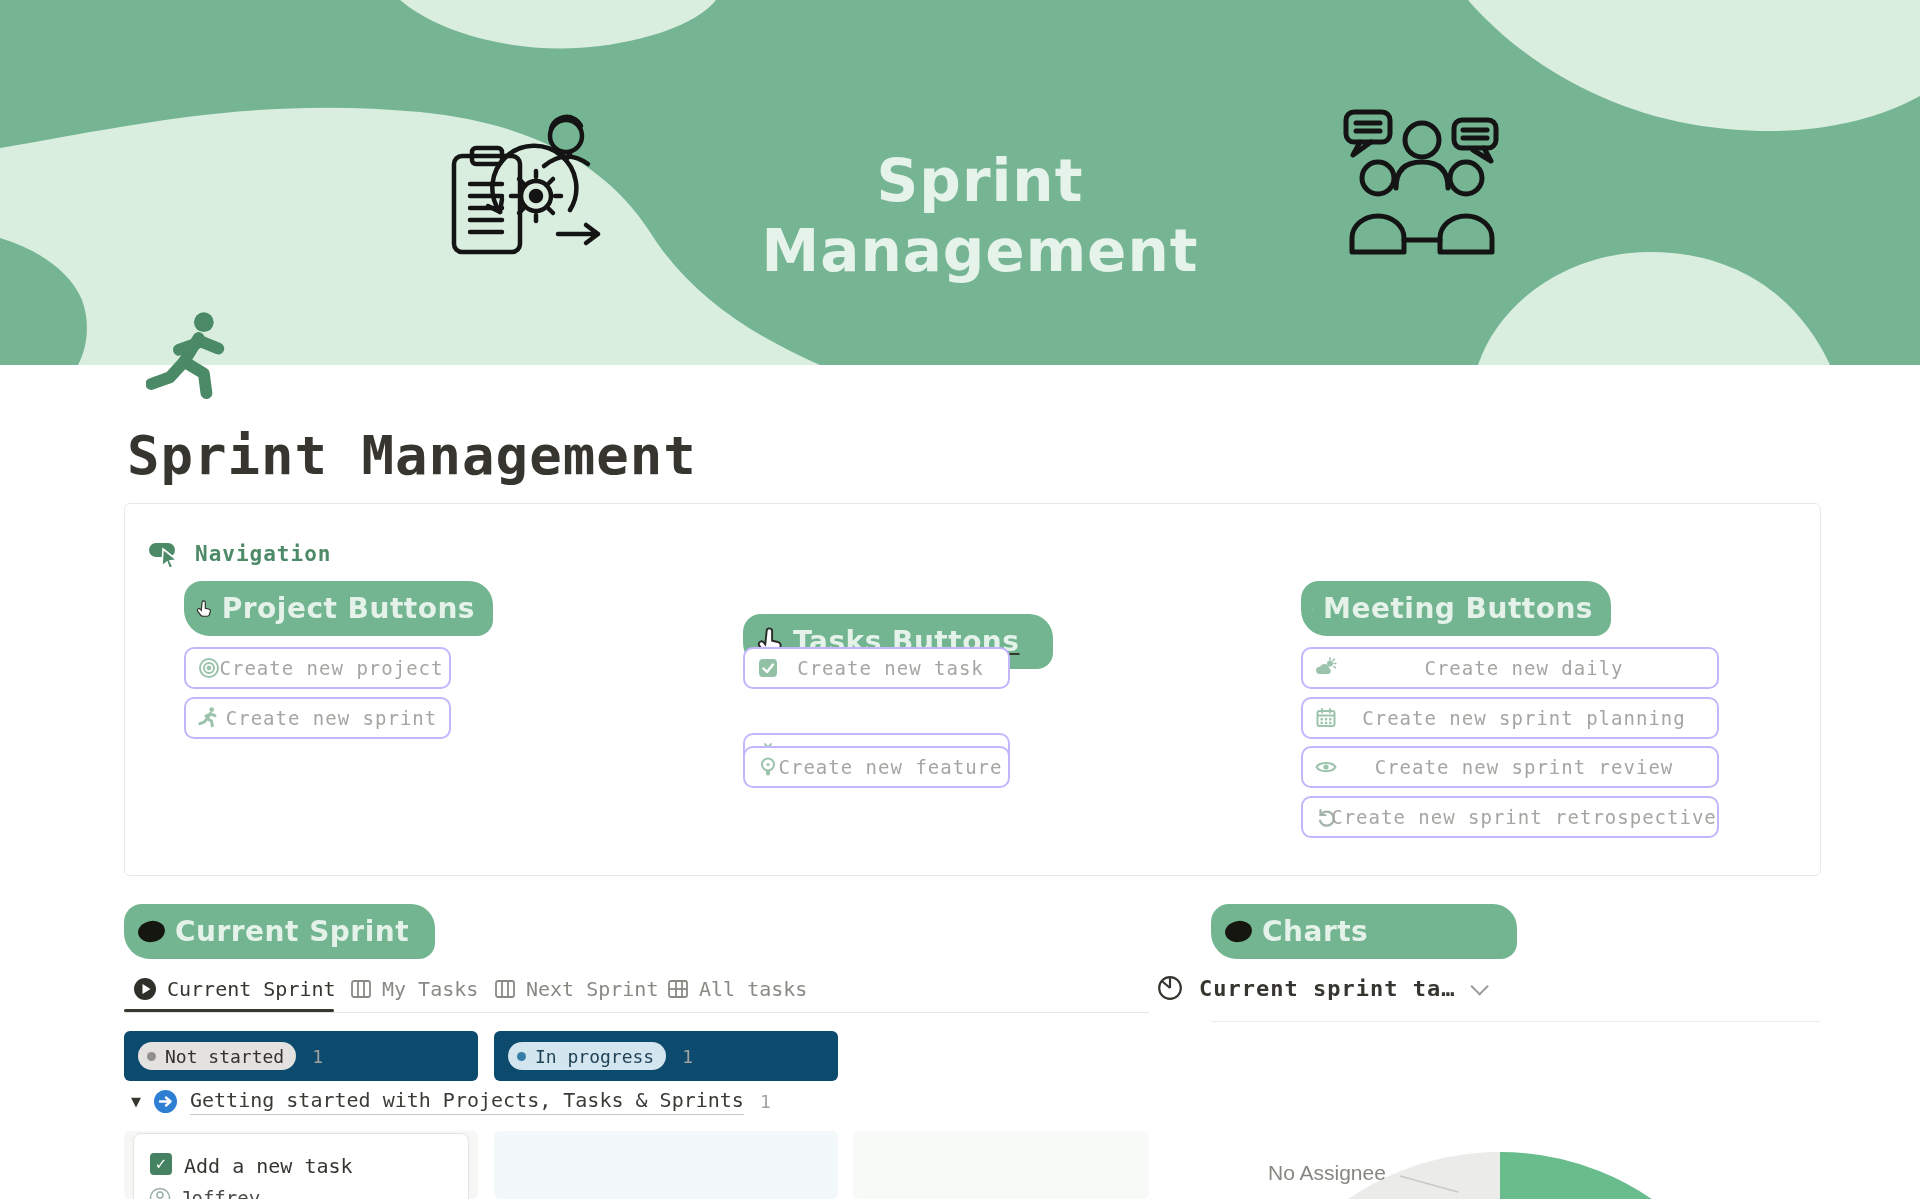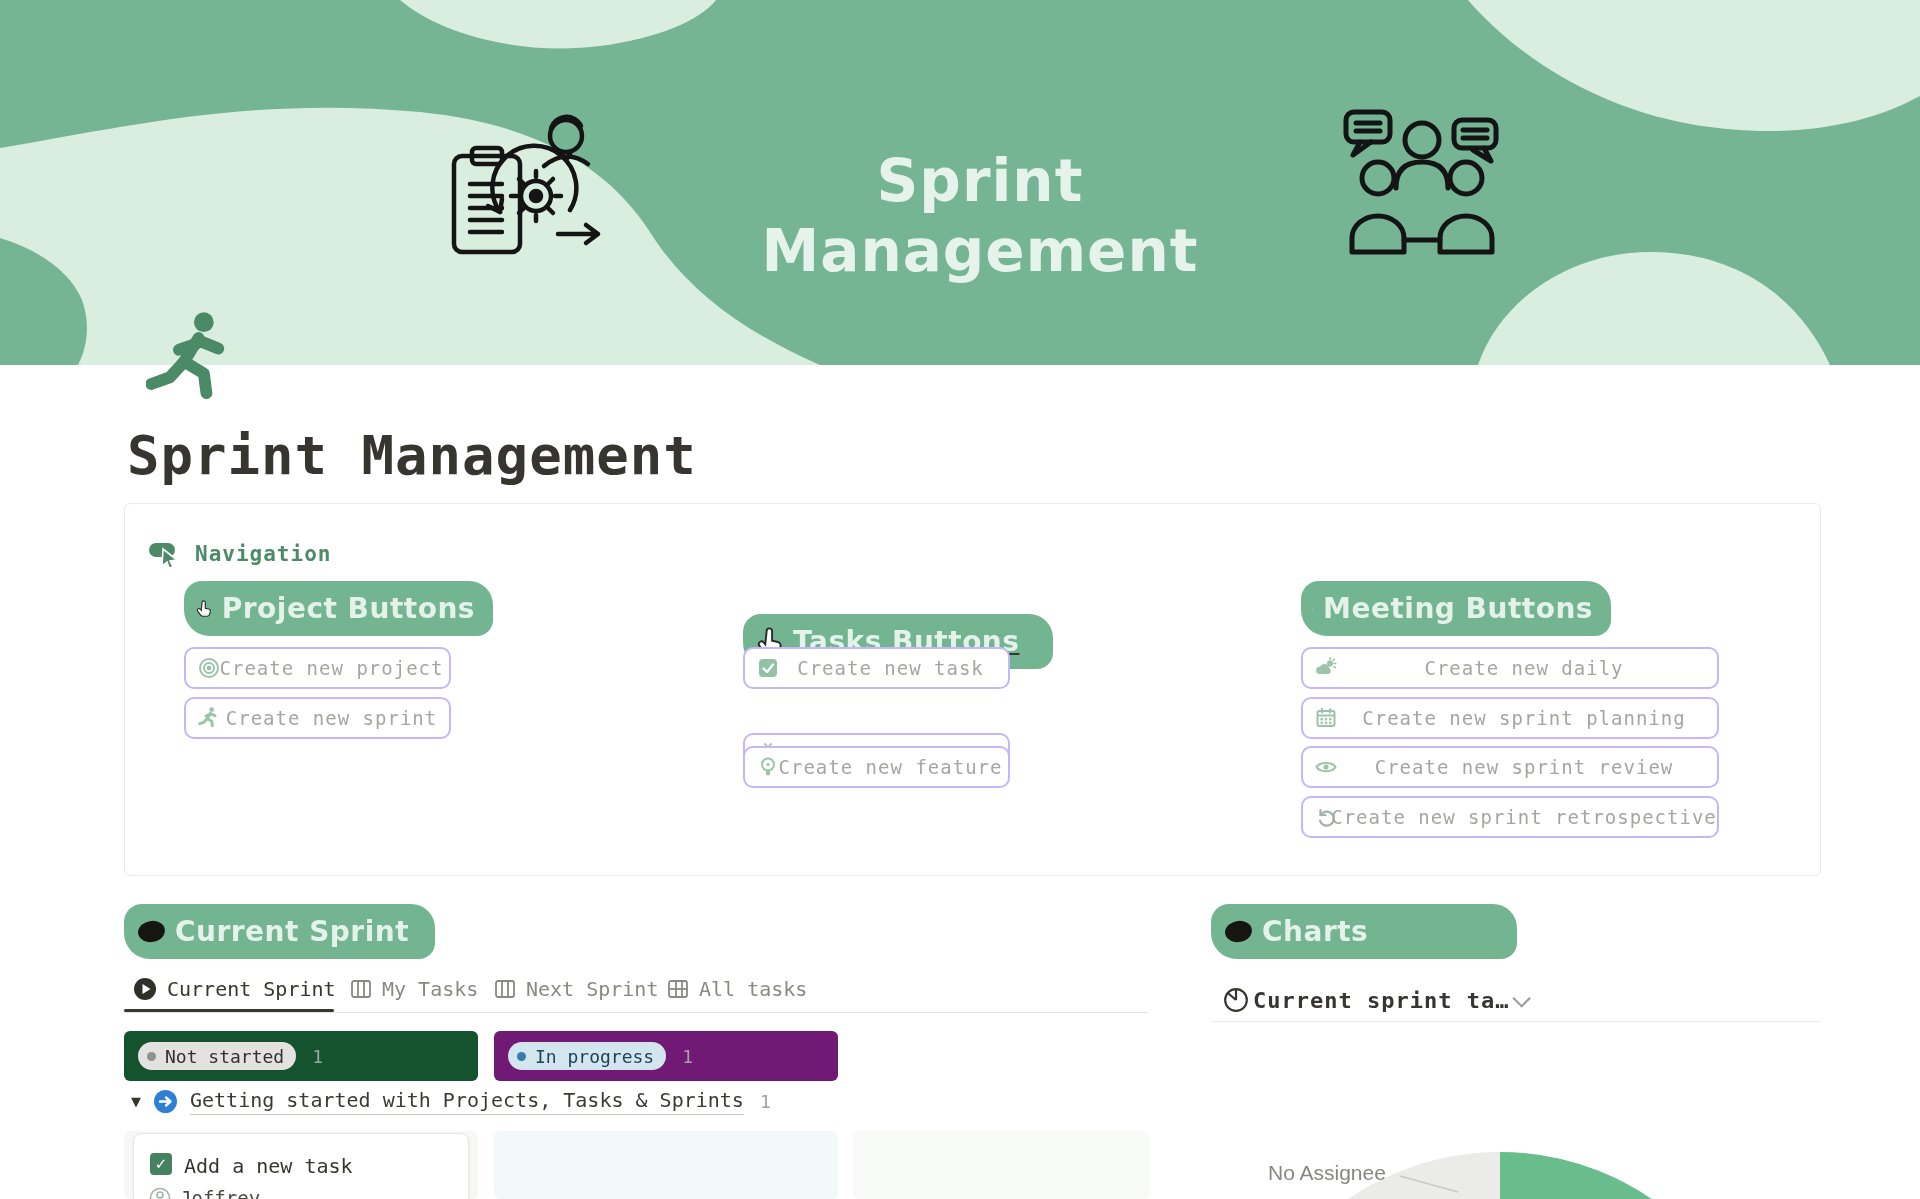--- a/index.html
+++ b/index.html
@@ -36,21 +36,21 @@
   .count{font-size:18px;color:#a3a29f;margin-left:16px;}
   #group-row{left:131px;top:1088px;display:flex;align-items:center;gap:12px;}
   #group-row .tri{font-family:"DejaVu Sans","Liberation Sans",sans-serif;font-size:13px;color:#37352f;}
   #group-row .gtitle{font-size:20px;color:#3b3a35;border-bottom:1.5px solid #c9c8c5;padding-bottom:2px;white-space:nowrap;}
   .colbody{top:1131px;height:68px;border-radius:6px;}
   #task-card{left:133px;top:1133px;width:336px;height:100px;background:#fff;border:1px solid #e6e6e4;border-radius:8px;box-shadow:0 1px 3px rgba(0,0,0,.06);box-sizing:border-box;}
   #task-check{position:absolute;left:16px;top:19px;width:22px;height:22px;background:#458262;border-radius:4px;display:flex;align-items:center;justify-content:center;color:#fff;font-size:15px;font-family:"DejaVu Sans","Liberation Sans",sans-serif;}
   #task-title{position:absolute;left:50px;top:20px;font-size:20px;color:#37352f;white-space:nowrap;}
   #assignee-row{position:absolute;left:15px;top:53px;display:flex;align-items:center;gap:9px;font-size:19px;color:#4c4b47;}
   
-  #chart-view{left:1223px;top:975px;display:flex;align-items:center;gap:4px;margin-top:12px;}
+  #chart-view{left:1157px;top:975px;display:flex;align-items:center;gap:16px;}
   #chart-view .vlbl{font-size:22px;font-weight:700;color:#37352f;letter-spacing:1px;}
   .chev{width:11px;height:11px;border-right:2px solid #9b9a97;border-bottom:2px solid #9b9a97;transform:rotate(45deg) translateY(-3px);}
   #chart-divider{left:1211px;top:1021px;width:609px;height:1px;background:#ececea;}
   #donut-wrap{left:1200px;top:1128px;width:720px;height:71px;overflow:hidden;}
   svg{display:block;}
 </style>
 </head>
 <body>
 
 <div id="canvas">
@@ -288,28 +288,28 @@
       <rect x="2" y="3" width="18" height="16" rx="2"></rect>
         <line x1="2" y1="11" x2="20" y2="11"></line>
         <line x1="9" y1="3" x2="9" y2="19"></line>
         <line x1="15" y1="3" x2="15" y2="19"></line>
     </svg>
     <span>All tasks</span>
   </div>
   <div id="tab-underline" class="abs"></div>
   <div id="tab-line" class="abs"></div>
 
-  <div class="band abs" style="left:124px;width:354px;background:#14532d;">
+  <div class="band abs" style="left:124px;width:354px;background:#0c4a6e;">
     <span class="status-pill" style="background:#e3e2e0;color:#33312d;">
       <span class="dot" style="background:#90908c;"></span>
       <span>Not started</span>
     </span>
     <span class="count">1</span>
   </div>
-  <div class="band abs" style="left:494px;width:344px;background:#701a75;">
+  <div class="band abs" style="left:494px;width:344px;background:#0c4a6e;">
     <span class="status-pill" style="background:#d3e5ef;color:#1f4257;">
       <span class="dot" style="background:#377ea8;"></span>
       <span>In progress</span>
     </span>
     <span class="count">1</span>
   </div>
 
   <div id="group-row" class="abs">
     <span class="tri">▼</span>
     <svg width="25" height="25" viewBox="0 0 25 25">

